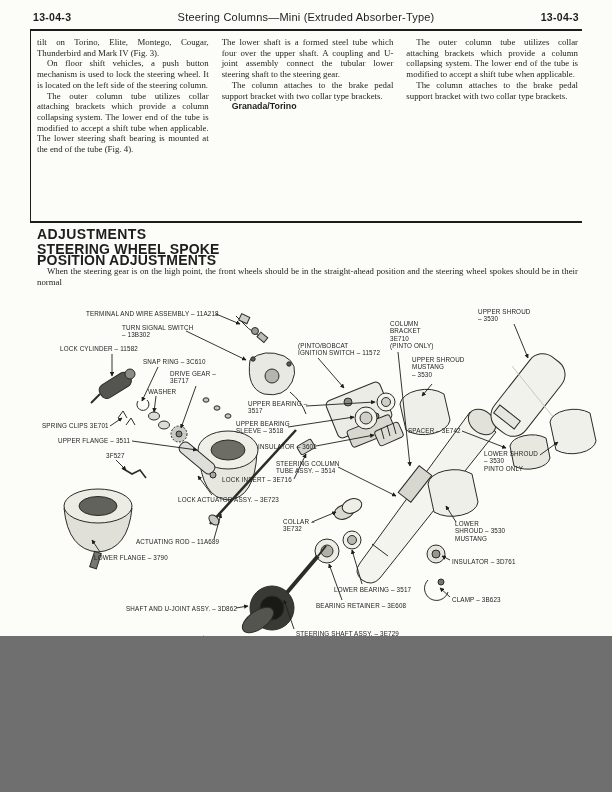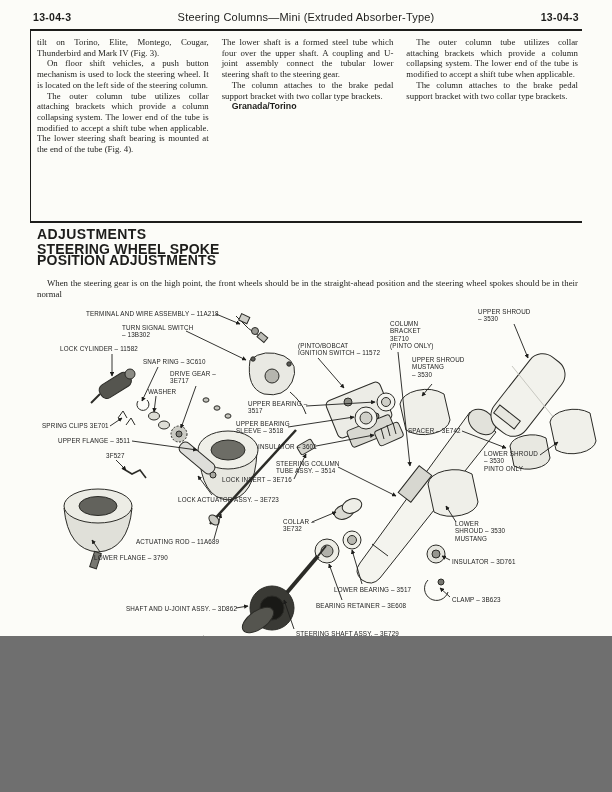--- a/index.html
+++ b/index.html
@@ -20,21 +20,21 @@
   .col{flex:1;font-size:8.8px;line-height:10.7px;text-align:justify;}
   .col p{margin:0;text-indent:10px;}
   .col p.cont{text-indent:0;}
   .subhead{font-family:"Liberation Sans",sans-serif;font-weight:bold;font-size:8.8px;
            margin:0;text-indent:0;}
   
   .adj-title{position:absolute;top:226px;left:37px;font-family:"Liberation Sans",sans-serif;
              font-weight:bold;font-size:14px;letter-spacing:.4px;}
   .adj-sub{position:absolute;top:244px;left:37px;font-family:"Liberation Sans",sans-serif;
            font-weight:bold;font-size:14px;line-height:10.5px;letter-spacing:.2px;}
-  .adj-cols{position:absolute;top:266px;left:37px;right:34px;display:flex;gap:18px;margin-top:12px;}
+  .adj-cols{position:absolute;top:266px;left:37px;right:34px;display:flex;gap:18px;}
   .adj-cols .col p{margin:0;}
   
   .fig{position:absolute;top:300px;left:0;width:612px;height:450px;}
   .fig svg{position:absolute;left:0;top:0;}
   .plabel{position:absolute;font-family:"Liberation Sans",sans-serif;font-size:6.3px;
           line-height:7.3px;letter-spacing:.15px;white-space:pre-line;color:#222;}
   #leaders line{stroke:#1d1d1b;stroke-width:.9;}
   
   .cap-row{position:absolute;top:752px;left:33px;right:33px;display:flex;
            justify-content:space-between;align-items:baseline;}

